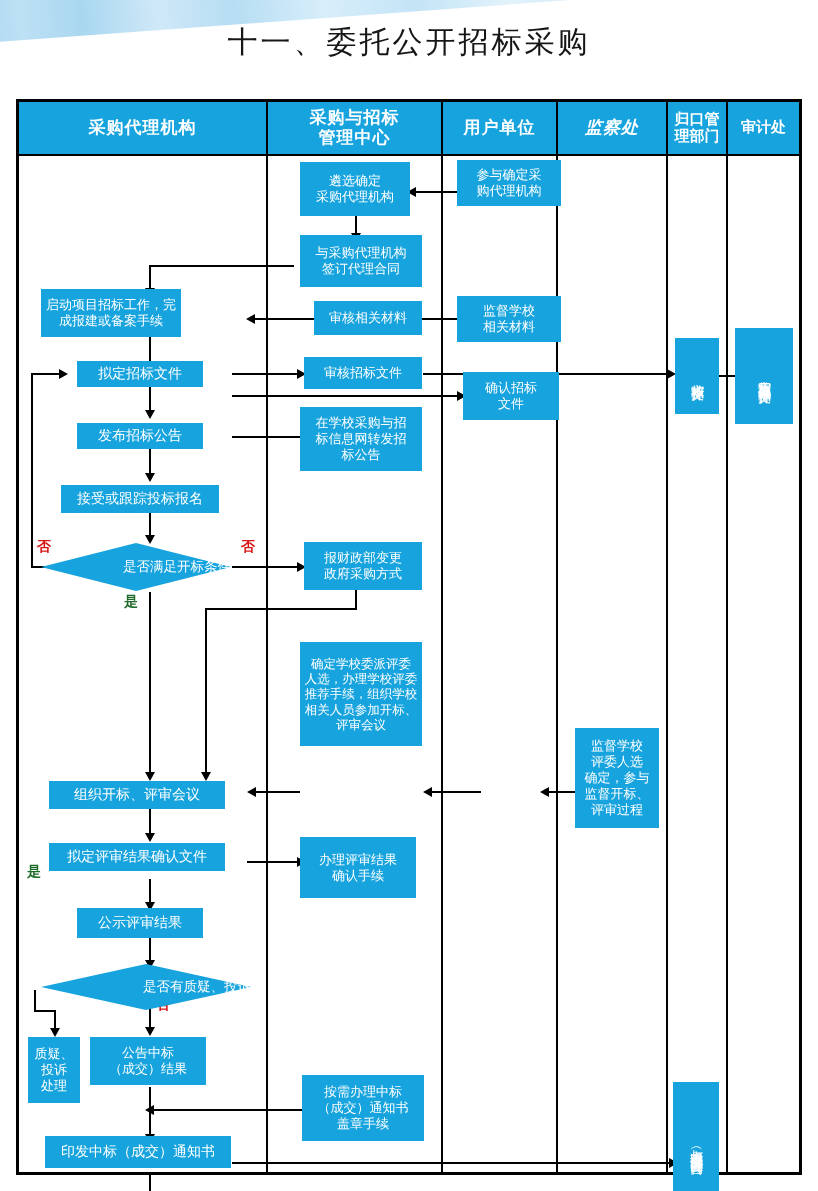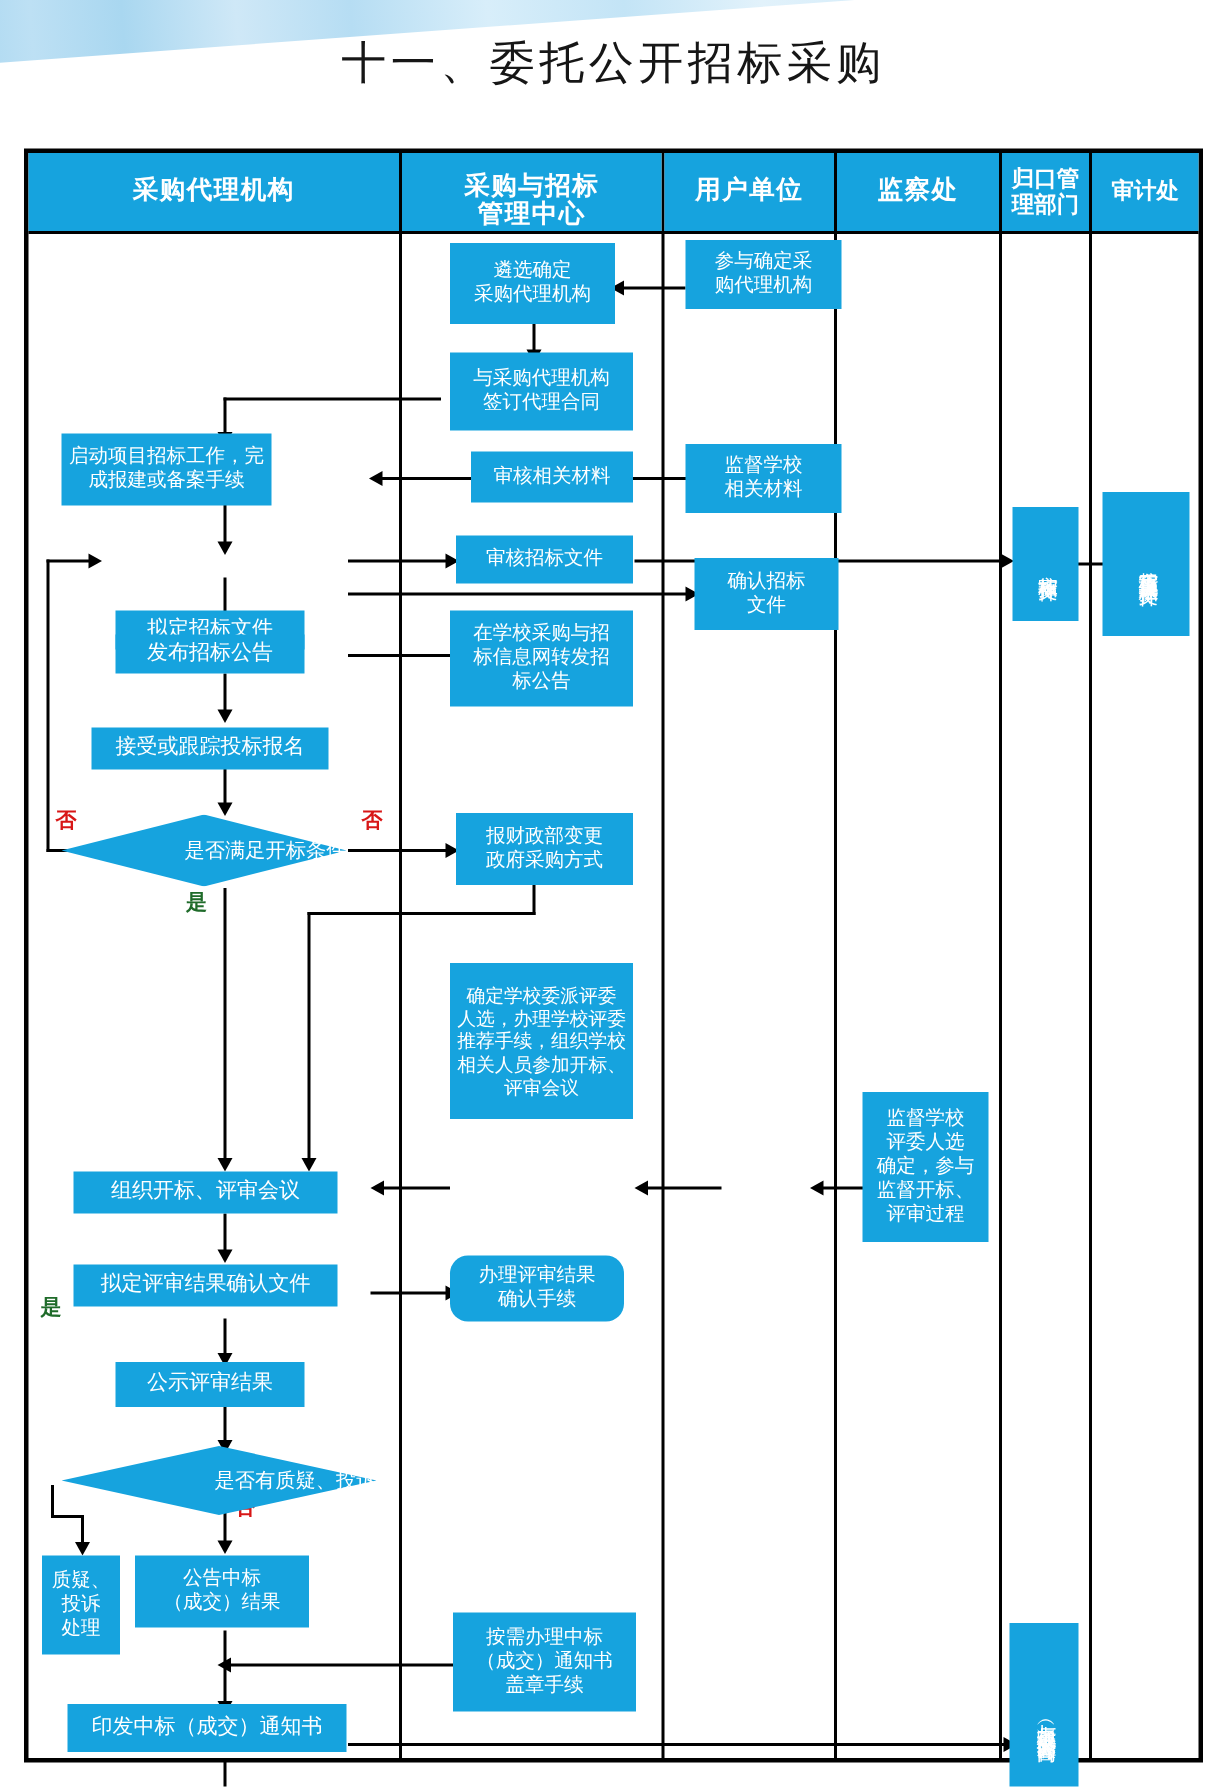--- a/index.html
+++ b/index.html
@@ -104,28 +104,28 @@
   <div class="vline" style="left:247px;"></div>
   <div class="vline" style="left:422px;"></div>
   <div class="vline" style="left:537px;"></div>
   <div class="vline" style="left:647px;"></div>
   <div class="vline" style="left:707px;"></div>
   <div class="hline-head"></div>
 
   <div class="hcell" style="left:0;width:247px;">
       <span>采购代理机构</span>
     </div>
-  <div class="hcell" style="left:249px;width:173px;flex-direction:column;justify-content:flex-end;">
+  <div class="hcell" style="left:249px;width:173px;flex-direction:column;">
     <span>采购与招标</span>
     <span>管理中心</span>
   </div>
   <div class="hcell" style="left:424px;width:113px;">
       <span>用户单位</span>
     </div>
-  <div class="hcell" style="left:539px;width:108px;">
+  <div class="hcell" style="left:539px;width:108px;font-style:italic;">
       <span>监察处</span>
     </div>
   <div class="hcell small" style="left:649px;width:58px;flex-direction:column;">
     <span>归口管</span>
     <span>理部门</span>
   </div>
   <div class="hcell small" style="left:709px;width:71px;">
       <span>审计处</span>
     </div>
 
@@ -244,29 +244,29 @@
   <div class="node t13" style="left: 281px; width: 122px; top: 305px; height: 64px; white-space: pre-line;">在学校采购与招
 标信息网转发招
 标公告</div>
   <div class="node t13" style="left: 285px; width: 118px; top: 440px; height: 48px; white-space: pre-line;">报财政部变更
 政府采购方式</div>
   <div class="node t12" style="left: 281px; width: 122px; top: 540px; height: 104px; white-space: pre-line;">确定学校委派评委
 人选，办理学校评委
 推荐手续，组织学校
 相关人员参加开标、
 评审会议</div>
-  <div class="node t13" style="left: 281px; width: 116px; top: 735px; height: 44px; white-space: pre-line; border-radius: 12px;">办理评审结果
+  <div class="node t13" style="left: 281px; width: 116px; top: 735px; height: 61px; white-space: pre-line;">办理评审结果
 确认手续</div>
   <div class="node t13" style="left: 283px; width: 122px; top: 973px; height: 66px; white-space: pre-line;">按需办理中标
 （成交）通知书
 盖章手续</div>
 
   <div class="node t13" style="left: 22px; width: 140px; top: 187px; height: 48px; white-space: pre-line;">启动项目招标工作，完
 成报建或备案手续</div>
-  <div class="node t14" style="left:58px;width:126px;top:259px;height:26px;margin-top:46px;">拟定招标文件</div>
+  <div class="node t14" style="left:58px;width:126px;top:259px;height:26px;">拟定招标文件</div>
   <div class="node t14" style="left:58px;width:126px;top:321px;height:26px;">发布招标公告</div>
   <div class="node t14" style="left:42px;width:158px;top:383px;height:28px;">接受或跟踪投标报名</div>
   <div class="diamond" style="left:22px;width:190px;top:441px;height:48px;">
     <div class="dshape"></div>
     <div class="dtext">是否满足开标条件</div>
   </div>
   <div class="node t14" style="left:30px;width:176px;top:679px;height:28px;">组织开标、评审会议</div>
   <div class="node t14" style="left:30px;width:176px;top:741px;height:28px;">拟定评审结果确认文件</div>
   <div class="node t14" style="left:58px;width:126px;top:806px;height:30px;">公示评审结果</div>
   <div class="diamond" style="left:22px;width:210px;top:862px;height:46px;">

